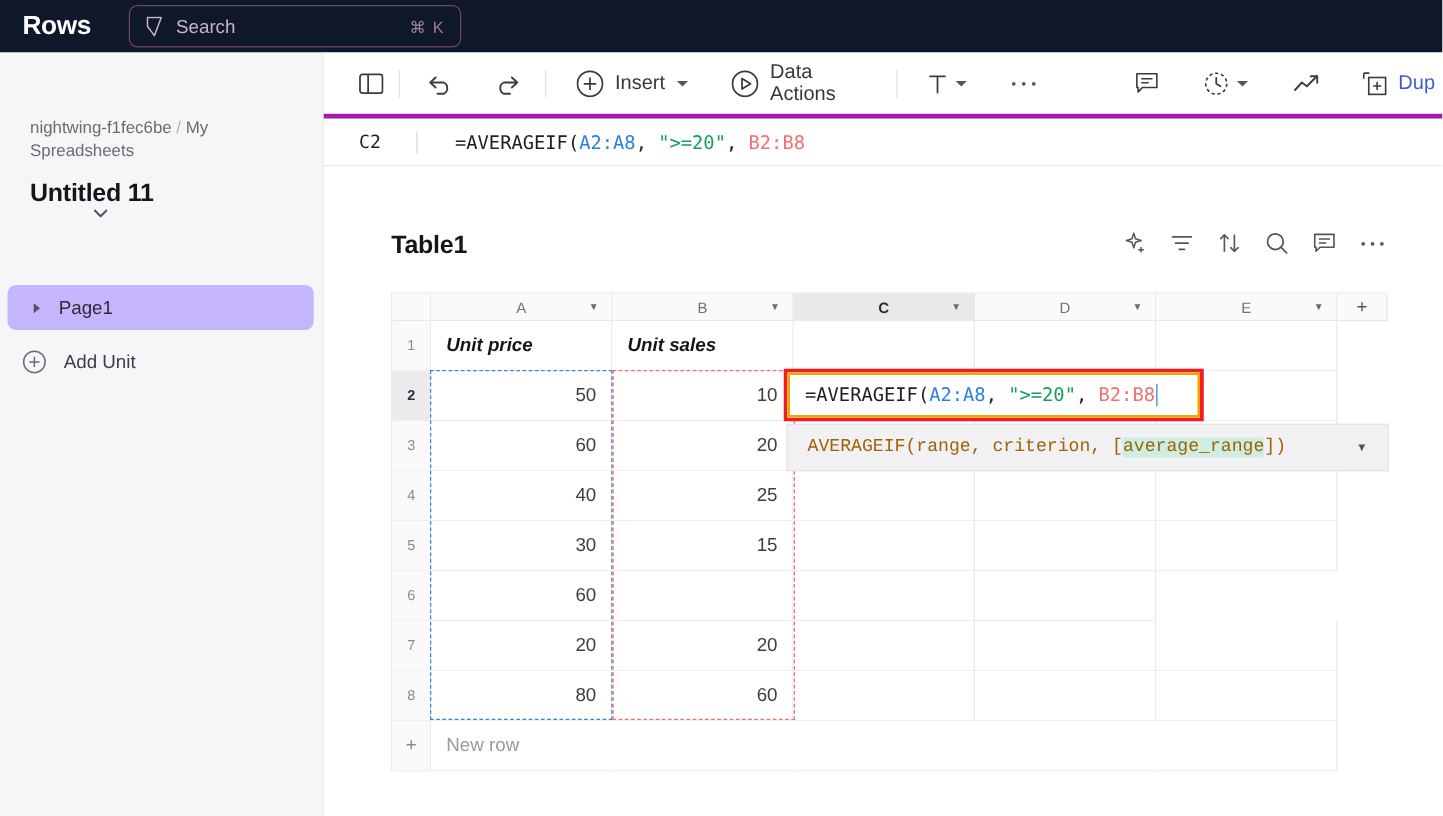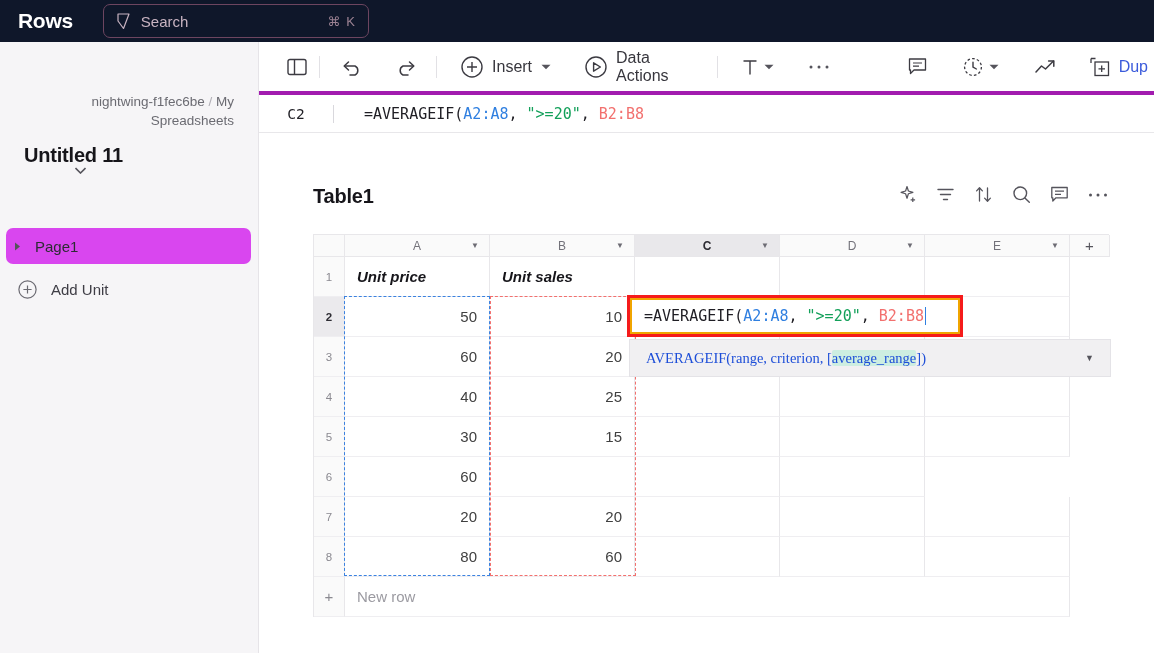--- a/index.html
+++ b/index.html
@@ -31,34 +31,34 @@
   .searchbox .stext { color: #c8b3c1; font-size: 15px; flex: 1; }
   .searchbox .kbd { color: #9c8293; font-size: 13px; letter-spacing: 1px; }
 
   
   .sidebar {
     position: absolute; left: 0; top: 42px; width: 259px; height: 611px;
     background: #f6f5f7; border-right: 1px solid #e6e4e8;
   }
   .breadcrumb {
     position: absolute; left: 24px; top: 50px; width: 210px;
-    font-size: 13.5px; color: #6b6b72; line-height: 19px; text-align: right;
+    font-size: 13.5px; color: #6b6b72; line-height: 19px;
   }
   .breadcrumb .sep { color: #b0aeb5; }
   .doc-title-row {
     position: absolute; left: 24px; top: 102px;
     display: flex; align-items: center; flex-direction: column;
   }
   .doc-title { font-size: 20px; font-weight: bold; color: #16151a; letter-spacing: -0.2px; }
   .doc-caret { margin-left: 14px; color: #55545c; }
 
   .page-item {
     position: absolute; left: 6px; top: 186px; width: 245px; height: 36px;
-    background: #d946ef; border-radius: 7px;
-    display: flex; align-items: center; padding-left: 8px;
+    background: #c4b5fd; border-radius: 7px;
+    display: flex; align-items: center; padding-left: 20px;
   }
   .page-item .tri { margin-right: 14px; color: #55545c; font-size: 9px; }
   .page-item .plabel { font-size: 15px; color: #2d2c33; }
 
   .add-page {
     position: absolute; left: 18px; top: 238px;
     display: flex; align-items: center;
   }
   .add-page .pluscirc { margin-right: 14px; display: flex; }
   .add-page .alabel { font-size: 15px; color: #3e3d45; }
@@ -184,21 +184,21 @@
 
   
   .sig-tip {
     position: absolute; left: 370px; top: 206px;
     width: 482px; height: 38px;
     background: #f1f0f2; border: 1px solid #e4e3e7;
     display: flex; align-items: center; padding: 0 16px;
     z-index: 19;
   }
   .sig-text {
-    font-family: Liberation Serif, serif; font-size: 14.5px; color: #1d4ed8;
+    font-family: Liberation Mono, monospace; font-size: 14.5px; color: #a16207;
     white-space: pre; flex: 1;
   }
   .sig-hl { background: #cdeee1; border-radius: 2px; }
   .sig-caret { color: #55545c; font-size: 9px; }
 
   svg { display: block; }
 </style>
 </head>
 <body>
 

